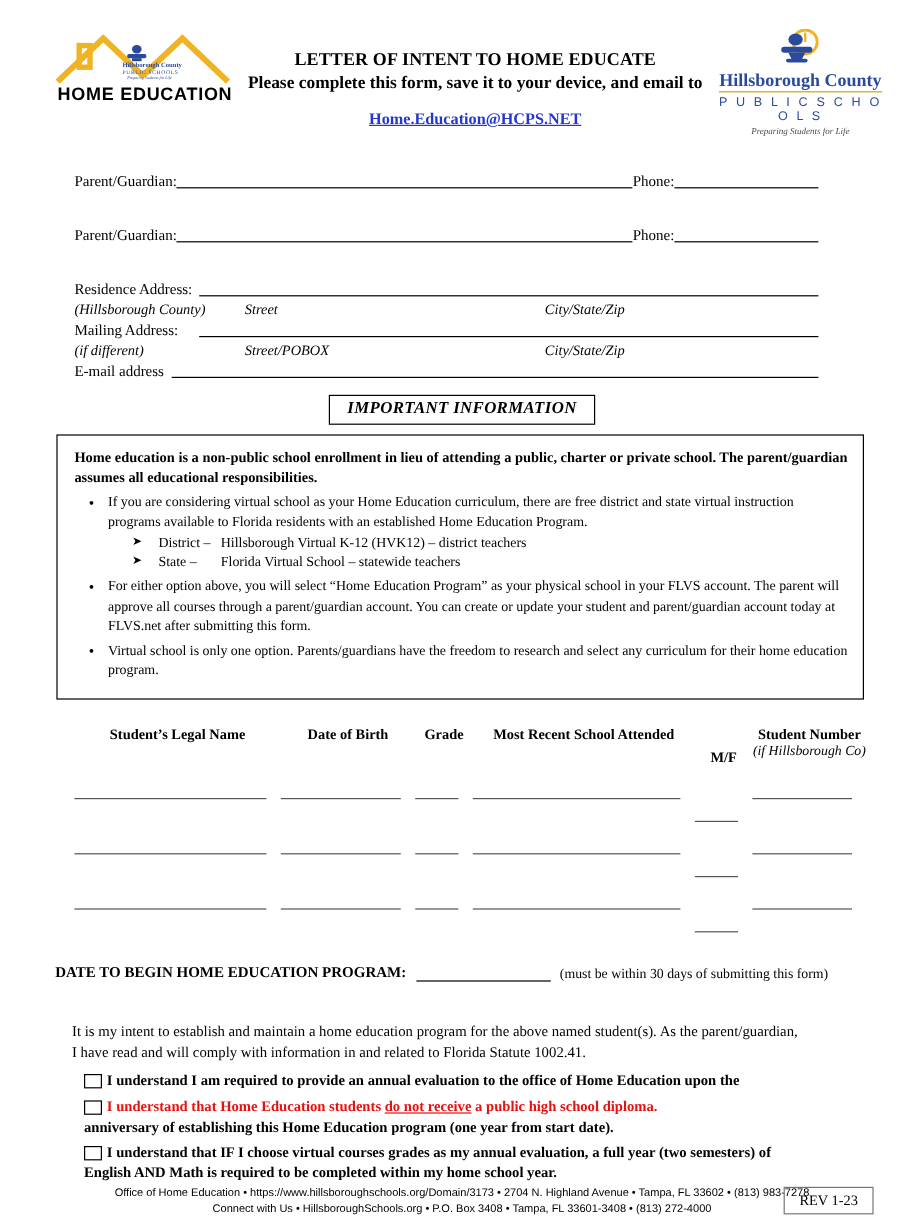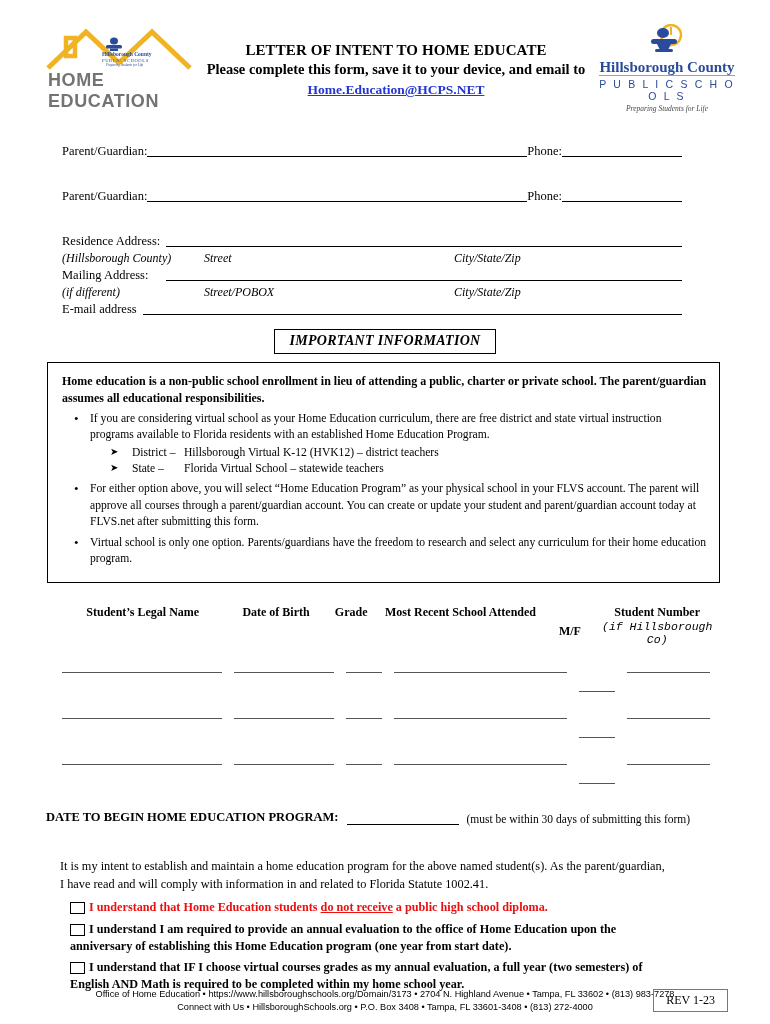--- a/index.html
+++ b/index.html
@@ -25,42 +25,42 @@
   .logo-right { width: 150px; flex: 0 0 150px; text-align:center; padding-top: 2px; }
 
   .title-block { flex: 1 1 auto; text-align: center; padding-top: 20px; }
   .title-block .t1 {
     font-weight: bold; font-size: 15px; letter-spacing: .1px;
     font-family: "Liberation Serif", serif;
   }
   .title-block .t2 {
     font-weight: bold; font-size: 14.5px; margin-top: 2px;
   }
-  .title-block .t3 { margin-top: 2px; }
+  .title-block .t3 { margin-top: 12px; }
   .title-block .t3 a {
     color: #2436d0; text-decoration: underline; font-weight: bold; font-size: 13.5px;
   }
 
   
   .hcps-name {
     color:#2a4b9b; font-weight:bold; font-size:15px;
     font-family:"Liberation Serif", serif; white-space:nowrap;
     border-bottom: 1.5px solid #d8a400; display:inline-block; padding-bottom:0px;
     line-height: 16px;
   }
   .hcps-sub {
     color:#2a4b9b; font-size:10.5px; letter-spacing:2.2px;
     font-family:Liberation Sans, sans-serif; margin-top:2px;
   }
   .hcps-tag {
     color:#4a4a4a; font-size:7.5px; font-style:italic; margin-top:2px;
     font-family:"Liberation Serif", serif;
   }
   .he-word {
-    color:#737373; font-weight:bold; font-size:18px; letter-spacing:.6px;
+    color:#000000; font-weight:bold; font-size:15px; letter-spacing:.6px;
     font-family:"Liberation Sans", sans-serif;
     position:absolute; left:8px; top:48px;
   }
 
   
   .fields { padding: 16px 88px 0 62px; font-size: 12.5px; }
   .frow { display:flex; align-items:flex-end; margin-bottom: 2px; margin-top: 16px; }
   .lbl { white-space:nowrap; }
   .rule { flex:1 1 auto; border-bottom:1px solid #000; height:13px; margin:0 0 2px 0; }
   .rule.short { flex:0 0 120px; }
@@ -103,21 +103,21 @@
   
   .stable { margin: 22px 48px 0 62px; font-size:12px; }
   .sthead { display:flex; font-weight:bold; }
   .sthead .c { text-align:center; }
   .c1 { width:172px; }
   .c2 { width:112px; }
   .c3 { width:48px; }
   .c4 { width:185px; }
   .c5 { width:48px;margin-top:19px; }
   .c6 { width:auto; flex:1 1 auto; }
-  .stsub { font-style:italic; font-weight:normal; font-size:11.5px;font-family:Liberation Mono, monospace; }
+  .stsub { font-style:italic; font-weight:normal; font-size:11.5px; }
   .strow { display:flex; margin-top:13px; }
   .strow .cell { padding-right:12px; }
   .ln { border-bottom:1px solid #555; height:14px; }
 
   
   .decl { margin: 26px 28px 0 46px; font-size:12.5px; }
   .dateline { display:flex; align-items:flex-end; font-weight:bold; }
   .dateline .dl-rule { width:112px; border-bottom:1px solid #000; height:13px; margin:0 8px; }
   .dateline .note { font-weight:normal; font-size:11.5px; }
 
@@ -349,29 +349,29 @@
     <span class="note">(must be within 30 days of submitting this form)</span>
   </div>
 
   <div class="intent">
     <div>It is my intent to establish and maintain a home education program for the above named student(s). As the parent/guardian,</div>
     <div>I have read and will comply with information in and related to Florida Statute 1002.41.</div>
   </div>
 
   <div class="cbrow">
     <div class="cbox"></div>
+    <div class="cbtext">
+      <span>I understand I am required to provide an annual evaluation to the office of Home Education upon the</span>
+    </div>
+  </div>
+
+  <div class="cbrow">
+    <div class="cbox"></div>
     <div class="cbtext red">
       <span>I understand that Home Education students </span><u>do not receive</u><span> a public high school diploma.</span>
-    </div>
-  </div>
-
-  <div class="cbrow">
-    <div class="cbox"></div>
-    <div class="cbtext">
-      <span>I understand I am required to provide an annual evaluation to the office of Home Education upon the</span>
     </div>
   </div>
   <div class="cont">anniversary of establishing this Home Education program (one year from start date).</div>
 
   <div class="cbrow">
     <div class="cbox"></div>
     <div class="cbtext">
       <span>I understand that IF I choose virtual courses grades as my annual evaluation, a full year (two semesters) of</span>
     </div>
   </div>

